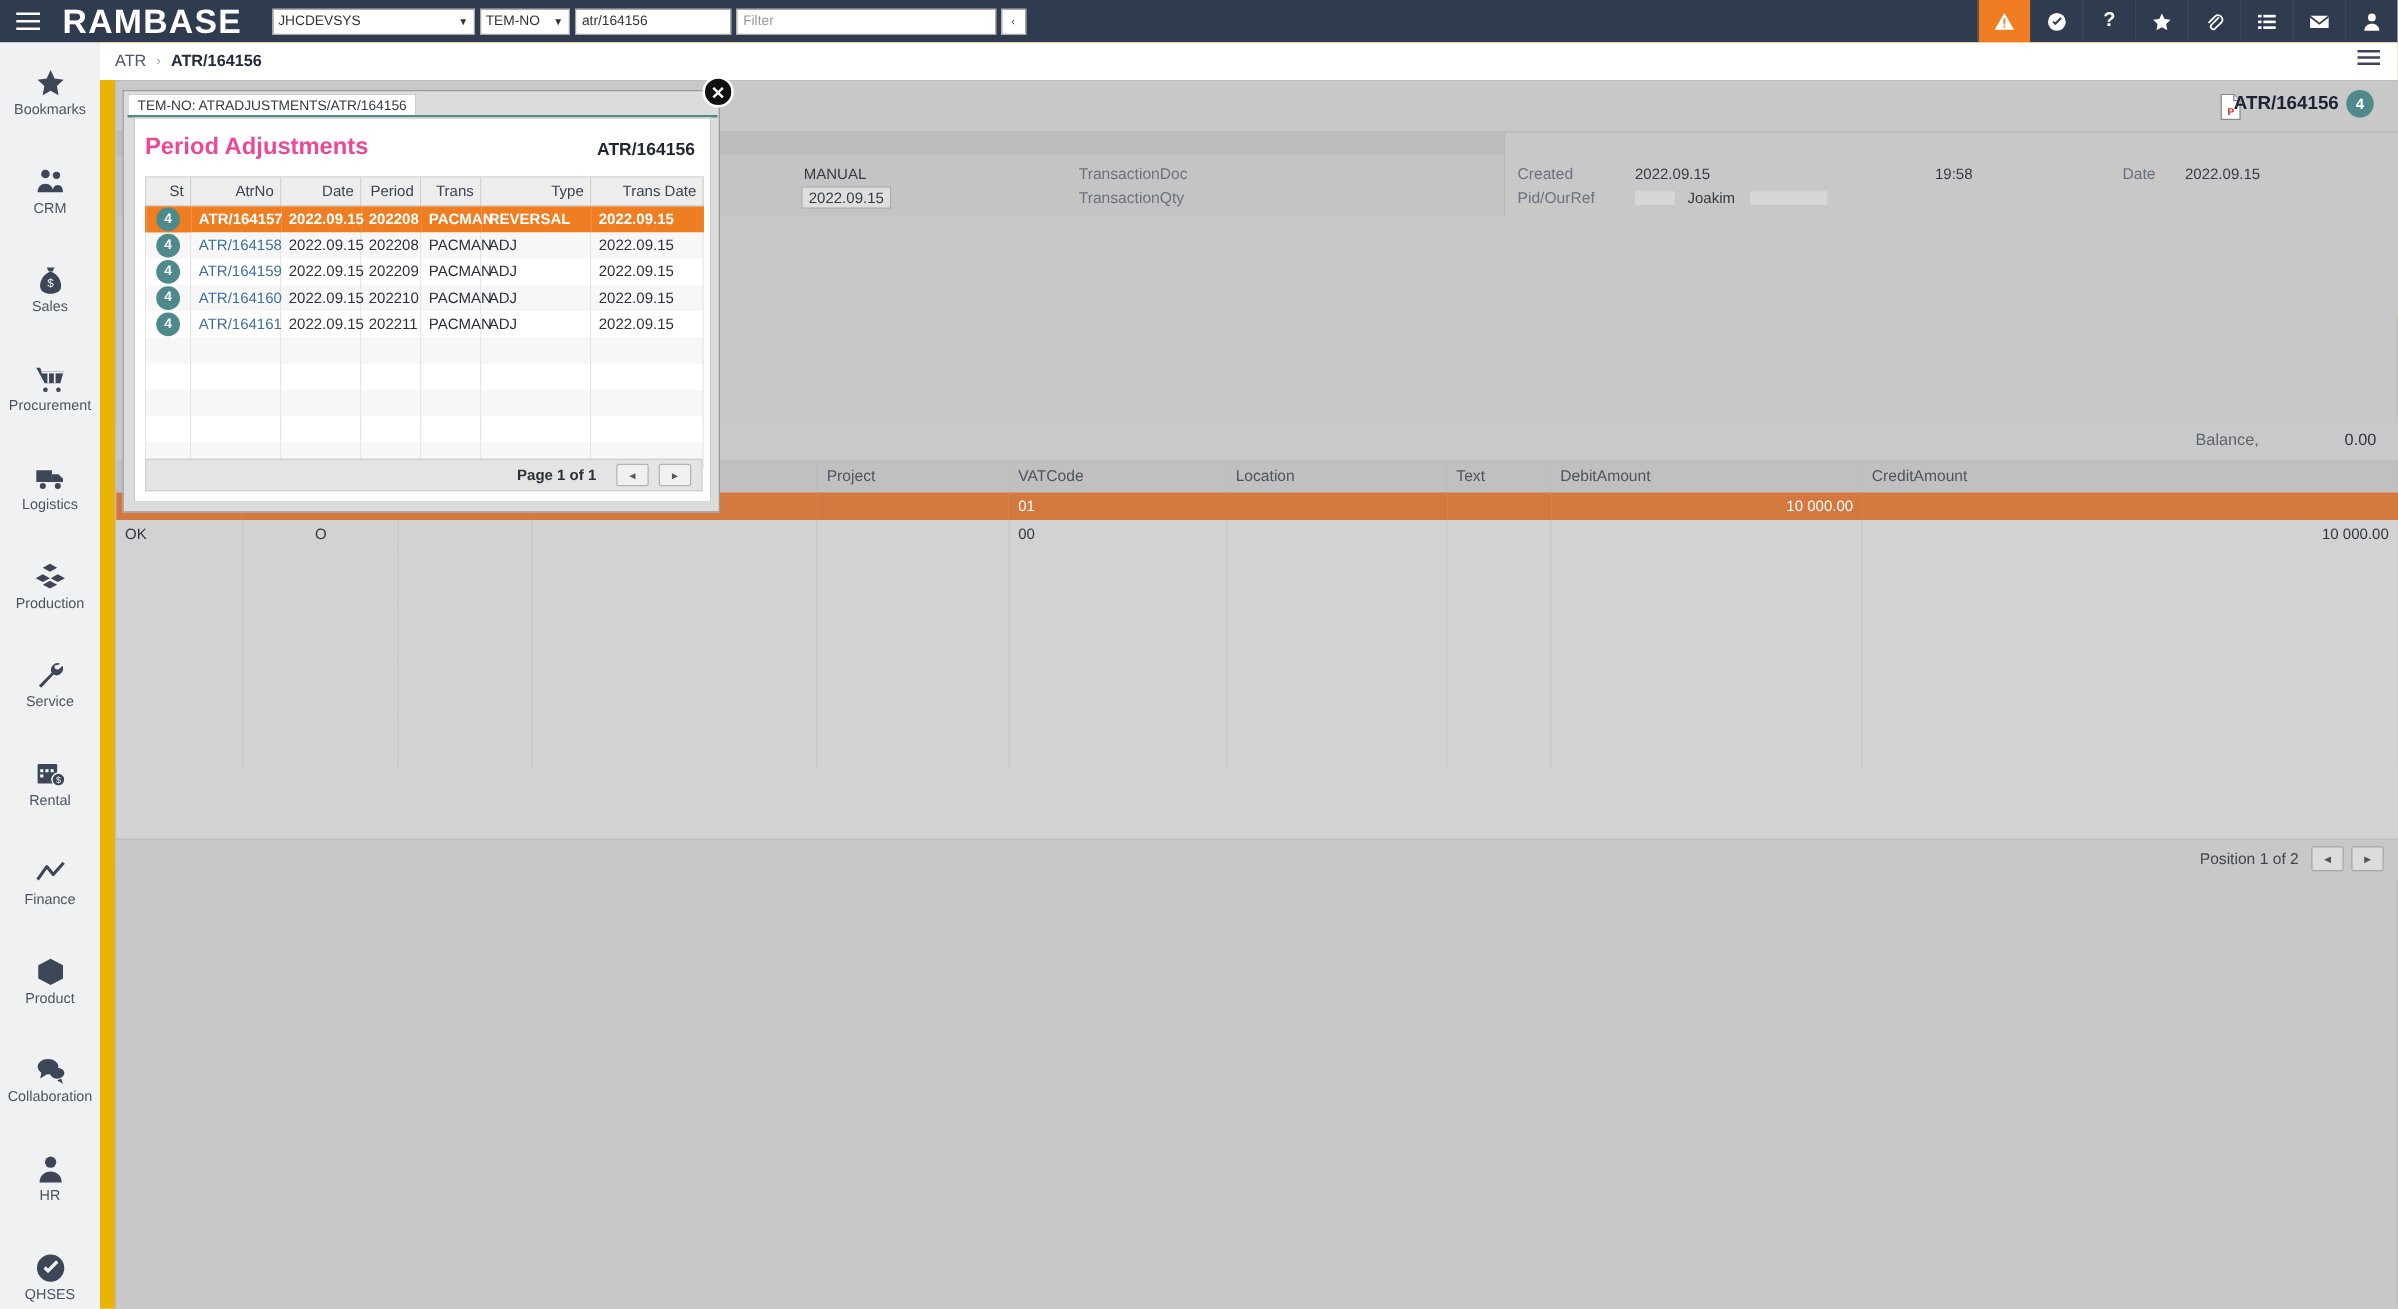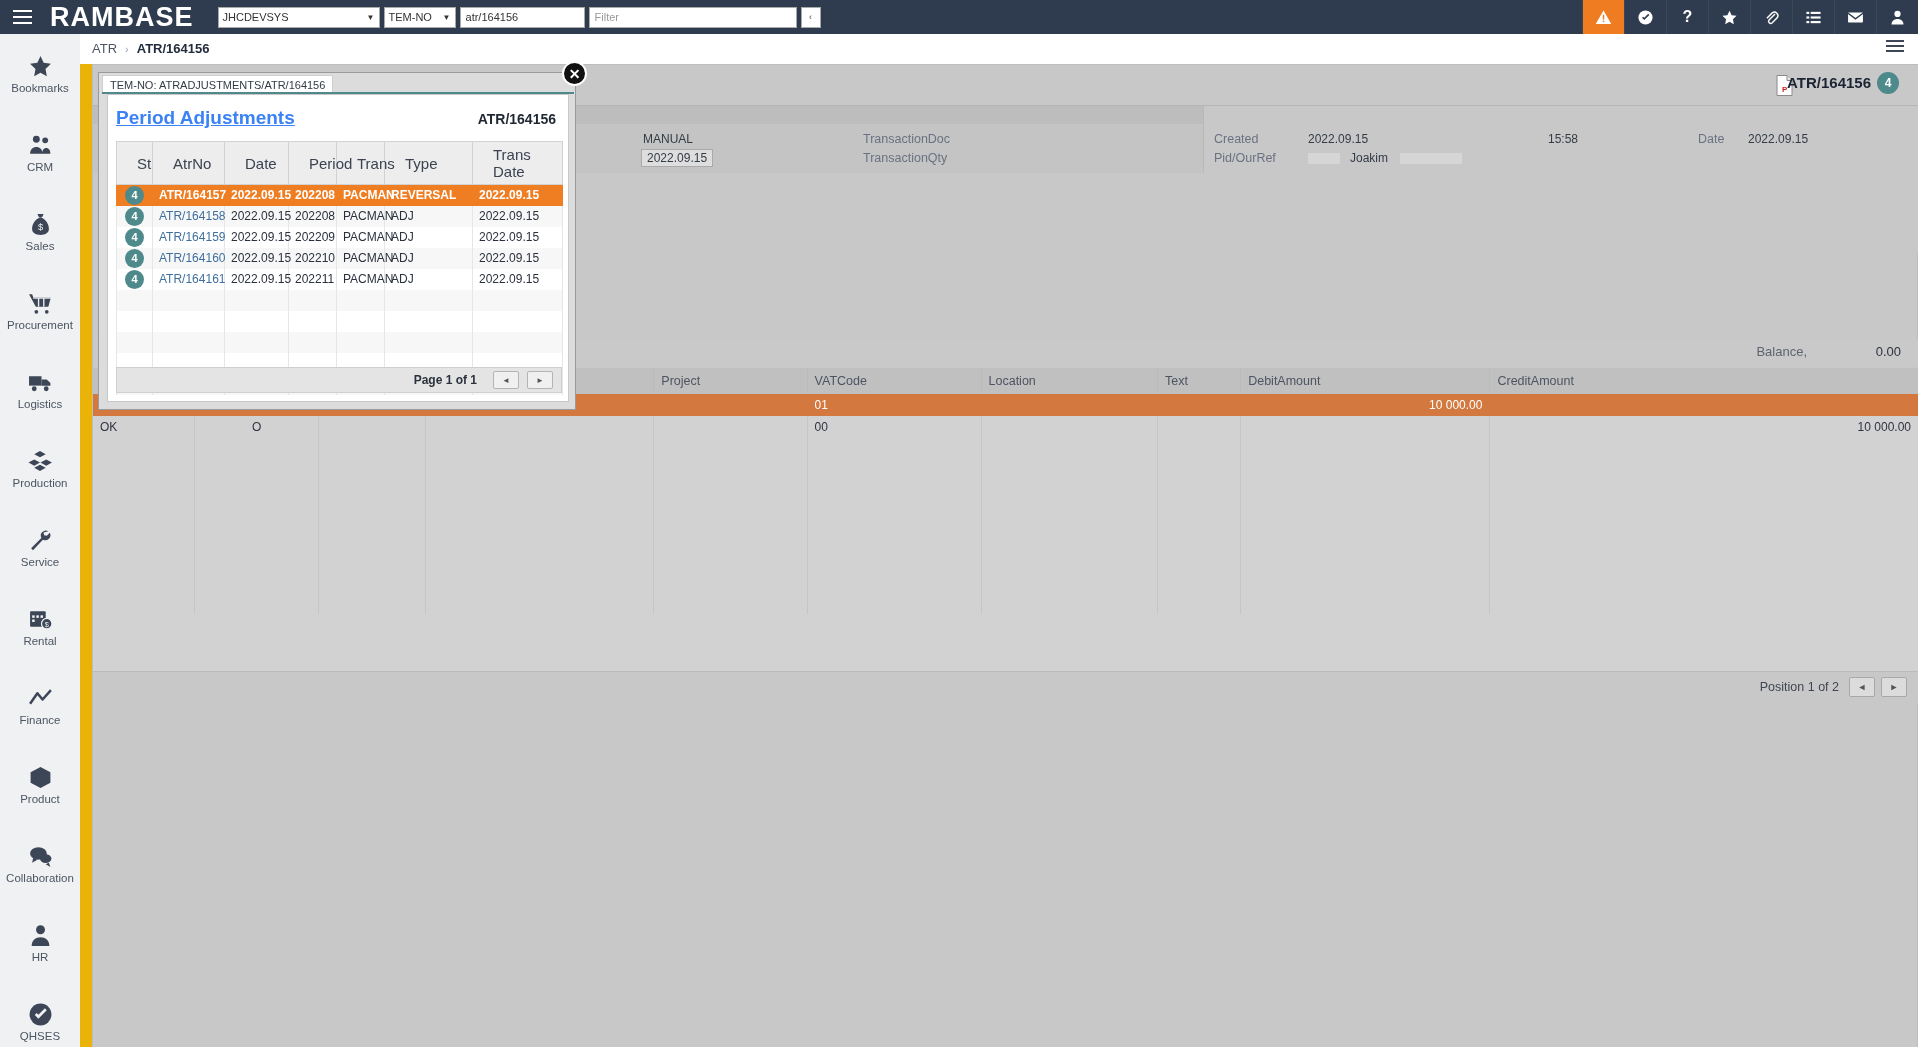--- a/index.html
+++ b/index.html
@@ -191,40 +191,40 @@
   .modal-tabline {
     position: absolute; top: 19px; left: 3px; width: 472px; height: 2px;
     background: #4e8a8c;
   }
   .modal-body {
     position: absolute; top: 21px; left: 8px; width: 462px; height: 308px;
     background: #ffffff; border: 1px solid #c8c8c8;
   }
   .modal-title {
     position: absolute; top: 12px; left: 8px; font-size: 19px;
-    font-weight: bold; color: #3b82f6; text-decoration: underline;
+    font-weight: bold; color: #ec4899;
   }
   .modal-docid {
     position: absolute; top: 16px; right: 12px; font-size: 14px;
     font-weight: bold; color: #1f2733;
   }
   .modal-close {
     position: absolute; top: -12px; left: 463px; width: 25px; height: 25px;
     border-radius: 50%; background: #111111; color: #ffffff;
     display: flex; align-items: center; justify-content: center;
     font-size: 14px; font-weight: bold; cursor: pointer;
     border: 2px solid #ffffff; z-index: 30;
   }
   .mtable-holder {
     position: absolute; top: 46px; left: 8px; width: 446px; height: 215px;
   }
   .mtable { width: 100%; border-collapse: collapse; table-layout: fixed; }
   .mtable th {
-    background: #ededed; font-size: 15px; font-weight: normal; color: #3b4250;
-    text-align: left; padding: 4px 20px; height: 22px;
+    background: #ededed; font-size: 12px; font-weight: normal; color: #3b4250;
+    text-align: right; padding: 4px 5px; height: 22px;
     border: 1px solid #d2d2d2;
   }
   .mtable td {
     font-size: 12px; color: #2a303c; padding: 3px 6px; height: 21px;
     border-left: 1px solid #e6e6e6; border-right: 1px solid #e6e6e6;
     background: #ffffff;
   }
   .mtable tr.alt td { background: #f7f7f7; }
   .mtable tr.sel td {
     background: #ef7d22; color: #ffffff; font-weight: bold;
@@ -521,21 +521,21 @@
       <span class="fldval" style="left:550px; top:26px;">MANUAL</span>
       <span class="fld" style="left:362px; top:45px;">TransactionDate</span>
       <span class="fldbox" style="left:548px; top:43px;">2022.09.15</span>
       <span class="fld" style="left:770px; top:26px;">TransactionDoc</span>
       <span class="fld" style="left:770px; top:45px;">TransactionQty</span>
     </div>
 
     <div class="panel-right">
       <span class="fld" style="left:10px; top:26px;">Created</span>
       <span class="fldval" style="left:104px; top:26px;">2022.09.15</span>
-      <span class="fldval" style="left:344px; top:26px;">15:58</span>
+      <span class="fldval" style="left:344px; top:26px;">19:58</span>
       <span class="fld" style="left:494px; top:26px;">Date</span>
       <span class="fldval" style="left:544px; top:26px;">2022.09.15</span>
       <span class="fld" style="left:10px; top:45px;">Pid/OurRef</span>
       <span class="redact" style="left:104px; top:47px; width:32px;"></span>
       <span class="fldval" style="left:146px; top:45px;">Joakim</span>
       <span class="redact" style="left:196px; top:47px; width:62px;"></span>
     </div>
 
     <div class="strip-a"></div>
 

